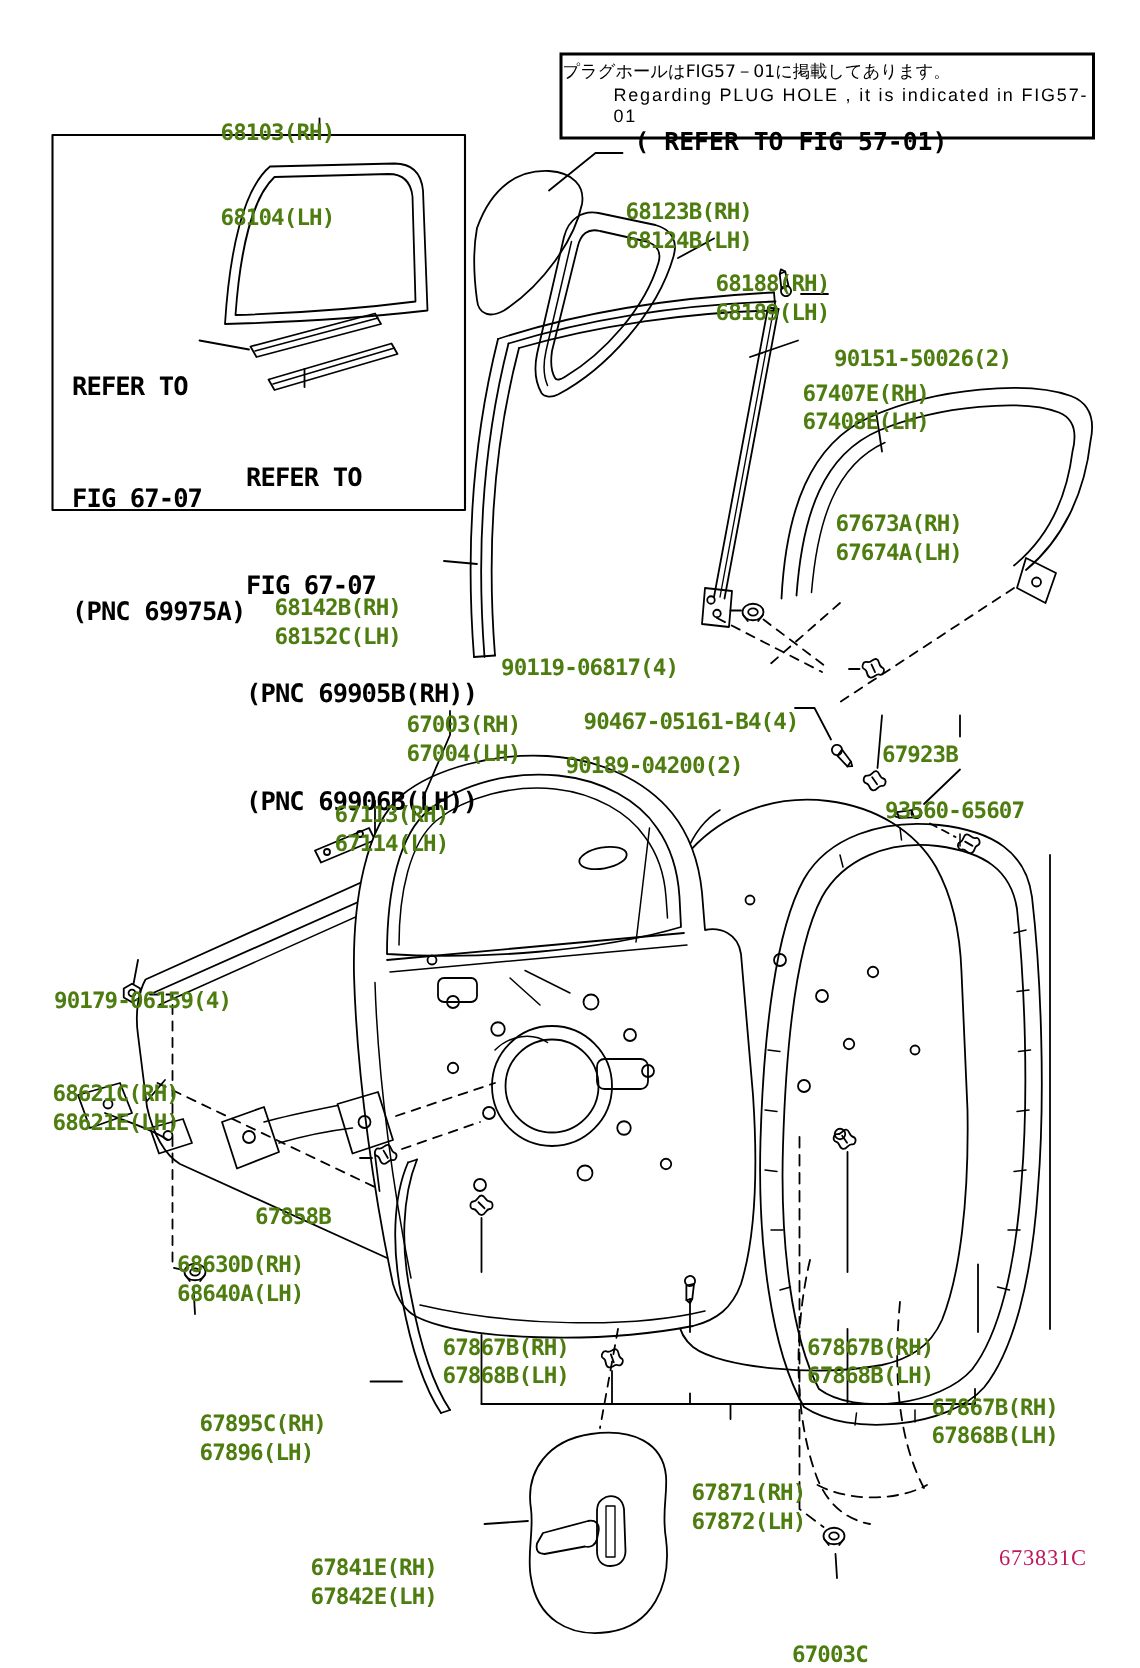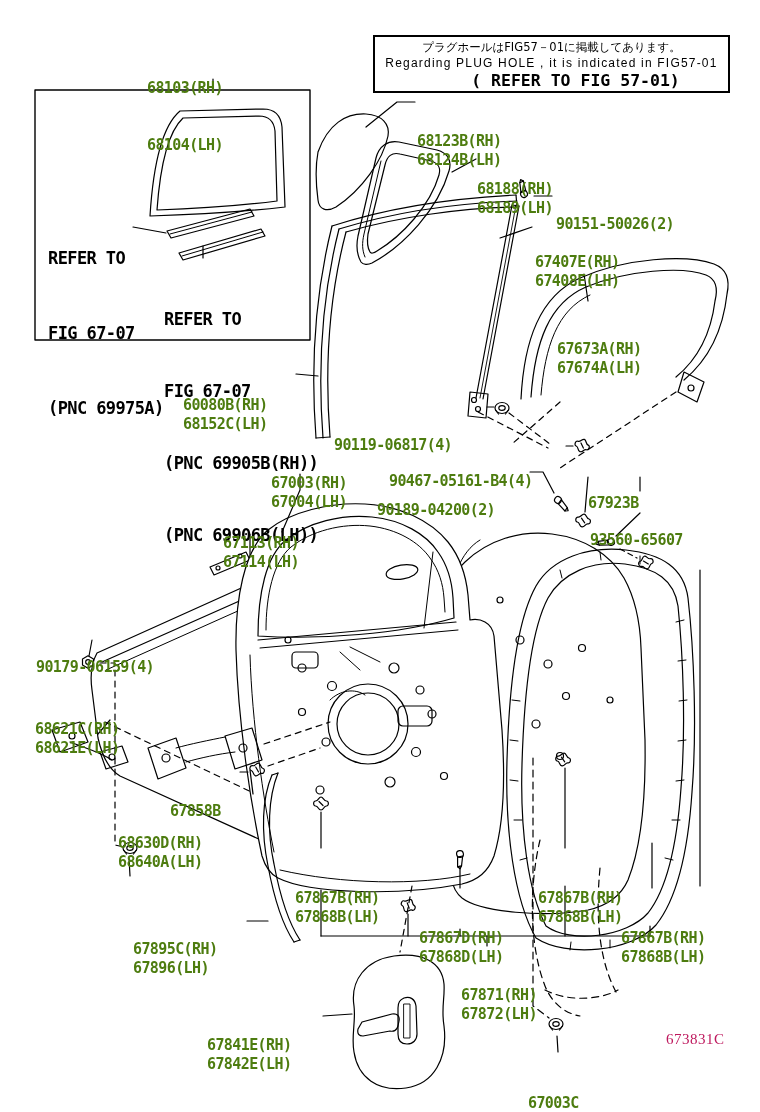--- a/index.html
+++ b/index.html
@@ -6,23 +6,23 @@
   .stage{position:relative;width:760px;height:1112px;background:#fff;overflow:hidden;
          font-family:"DejaVu Sans Mono","Liberation Mono",monospace;}
   svg.art{position:absolute;left:0;top:0;}
   .callout{position:absolute;font-weight:bold;font-size:15px;line-height:19px;
            letter-spacing:-0.6px;white-space:pre;color:#4d7c0f;}
   .callout span{display:block;}
   .refer{position:absolute;font-weight:bold;font-size:17px;line-height:24px;
          letter-spacing:-0.6px;white-space:pre;color:#000;}
   .refer span{display:block;}
   .notebox{position:absolute;left:373px;top:35px;width:353px;height:54px;
-           border:2px solid #000;text-align:center;color:#000;}
+           border:2px solid #000;text-align:left;color:#000;}
   .notebox .jp{font-family:"DejaVu Sans",sans-serif;font-size:11.5px;margin-top:3px;}
-  .notebox .en{font-family:"Liberation Sans",sans-serif;font-size:12px;letter-spacing:1.2px;margin-top:1px;}
+  .notebox .en{font-family:"Liberation Sans",sans-serif;font-size:12px;letter-spacing:1.2px;margin-top:1px;padding-left:34px;}
   .notebox .rf{font-family:"DejaVu Sans Mono",monospace;font-weight:bold;font-size:16.5px;margin-top:1px;letter-spacing:0;padding-left:48px;}
   .footer-code{position:absolute;left:666px;top:1031px;font-size:15px;color:#be185d;
                font-family:Liberation Serif, serif;letter-spacing:0.5px;}
 </style>
 </head>
 <body>
 
 <div class="stage">
 
 <svg class="art" width="760" height="1112" viewBox="0 0 760 1112" fill="none" stroke="#000" stroke-width="1.2" stroke-linecap="round" stroke-linejoin="round">
@@ -280,31 +280,31 @@
   <span>(PNC 69905B(RH))</span>
   <span>(PNC 69906B(LH))</span>
 </div>
 
 <div class="callout" style="left:417px;top:94px">
   <span>68123B(RH)</span><span>68124B(LH)</span>
 </div>
 <div class="callout" style="left:477px;top:142px">
   <span>68188(RH)</span><span>68189(LH)</span>
 </div>
-<div class="callout" style="left:556px;top:177px">
+<div class="callout" style="left:556px;top:192px">
   <span>90151-50026(2)</span>
 </div>
 <div class="callout" style="left:535px;top:215px">
   <span>67407E(RH)</span><span>67408E(LH)</span>
 </div>
 <div class="callout" style="left:557px;top:302px">
   <span>67673A(RH)</span><span>67674A(LH)</span>
 </div>
 <div class="callout" style="left:183px;top:358px">
-  <span>60080B(RH)</span><span>68152C(LH)</span>
+  <span>68142B(RH)</span><span>68152C(LH)</span>
 </div>
 <div class="callout" style="left:334px;top:398px">
   <span>90119-06817(4)</span>
 </div>
 <div class="callout" style="left:271px;top:436px">
   <span>67003(RH)</span><span>67004(LH)</span>
 </div>
 <div class="callout" style="left:389px;top:434px">
   <span>90467-05161-B4(4)</span>
 </div>
@@ -331,23 +331,20 @@
 </div>
 <div class="callout" style="left:118px;top:796px">
   <span>68630D(RH)</span><span>68640A(LH)</span>
 </div>
 <div class="callout" style="left:133px;top:902px">
   <span>67895C(RH)</span><span>67896(LH)</span>
 </div>
 <div class="callout" style="left:295px;top:851px">
   <span>67867B(RH)</span><span>67868B(LH)</span>
 </div>
-<div class="callout" style="left:419px;top:891px">
-  <span>67867D(RH)</span><span>67868D(LH)</span>
-</div>
 <div class="callout" style="left:538px;top:851px">
   <span>67867B(RH)</span><span>67868B(LH)</span>
 </div>
 <div class="callout" style="left:621px;top:891px">
   <span>67867B(RH)</span><span>67868B(LH)</span>
 </div>
 <div class="callout" style="left:461px;top:948px">
   <span>67871(RH)</span><span>67872(LH)</span>
 </div>
 <div class="callout" style="left:207px;top:998px">

